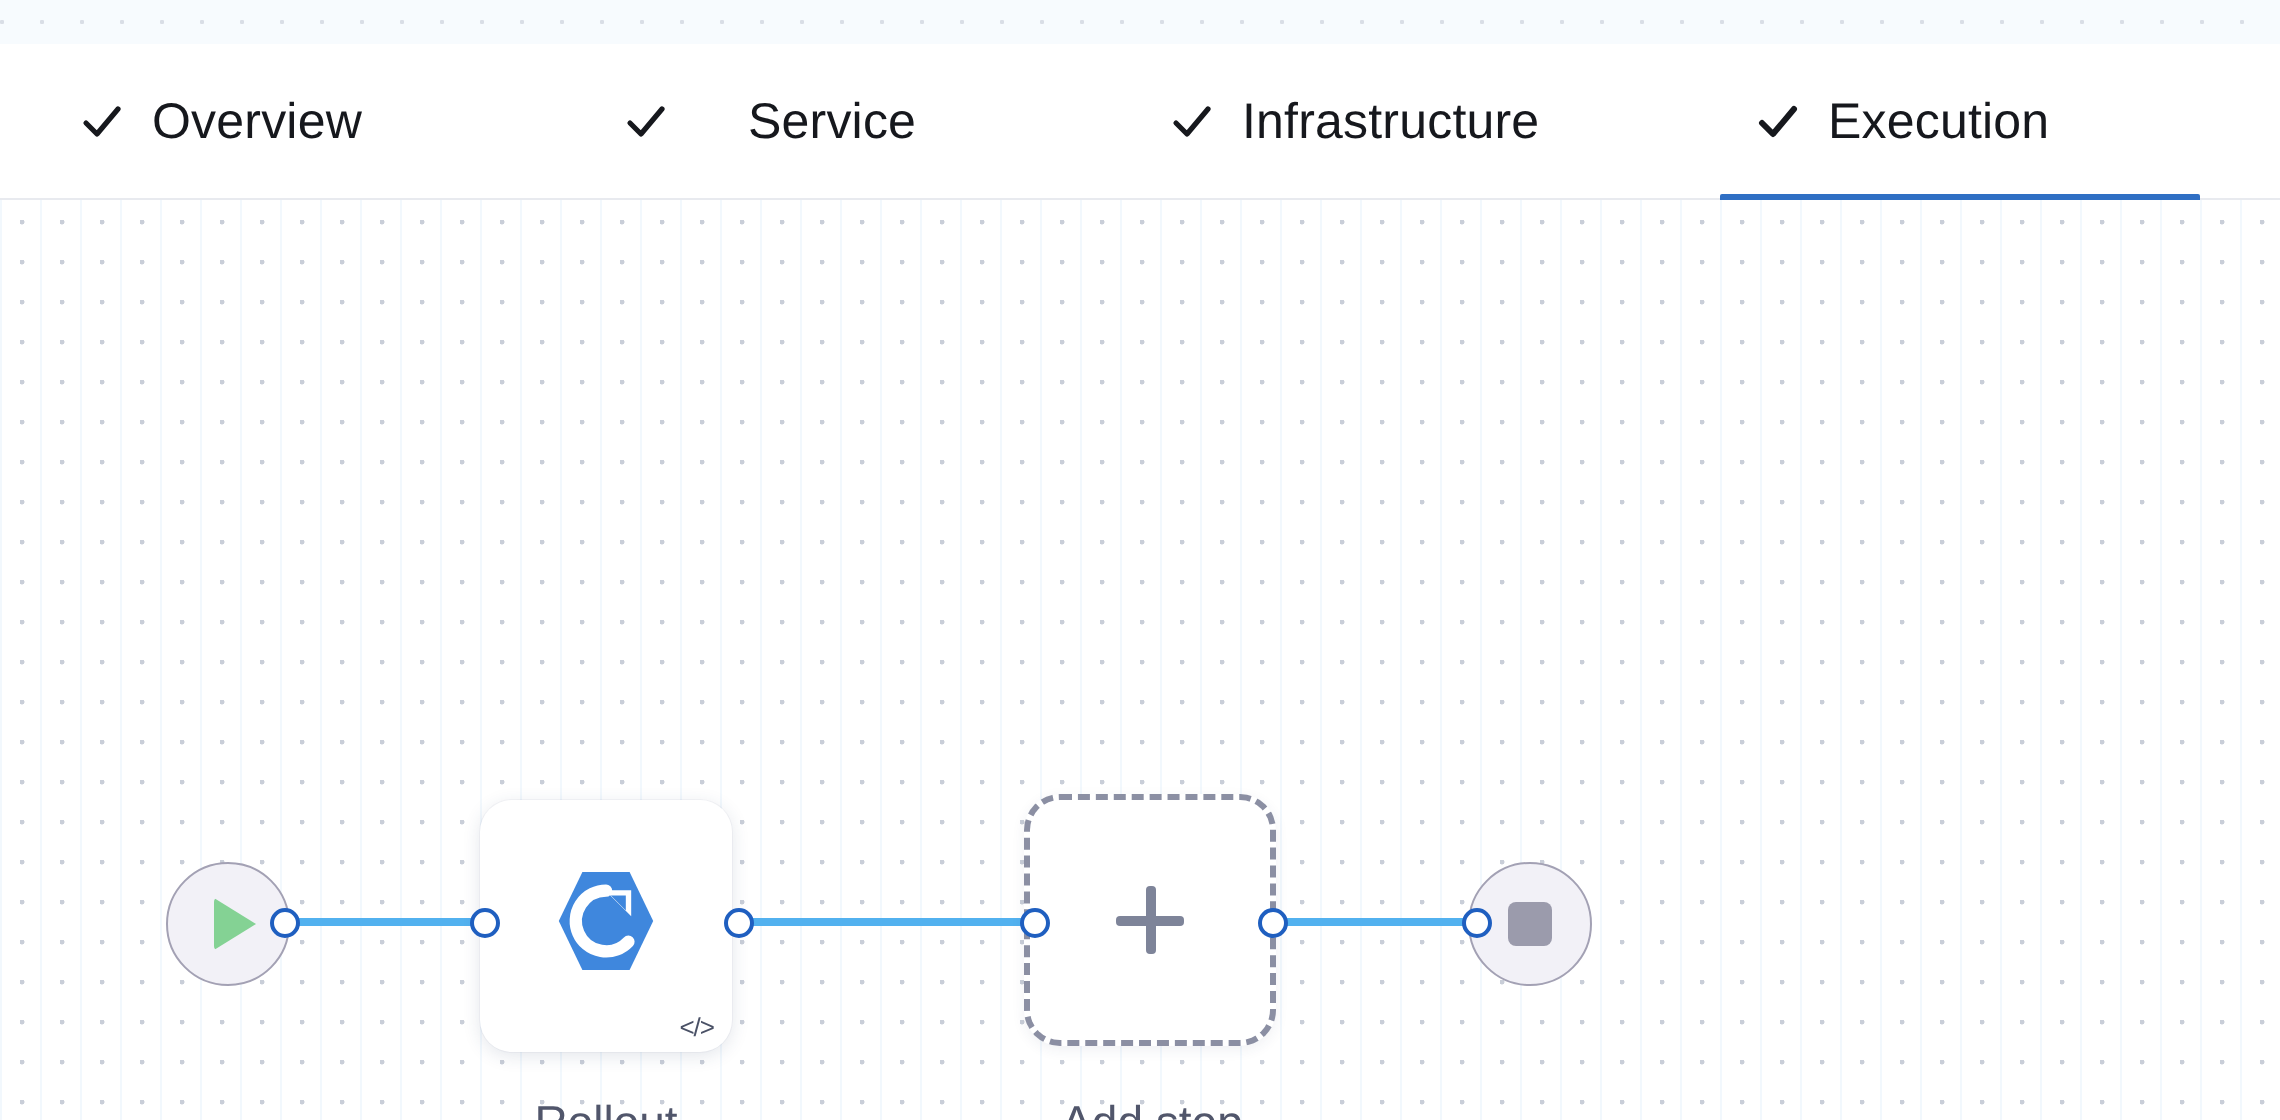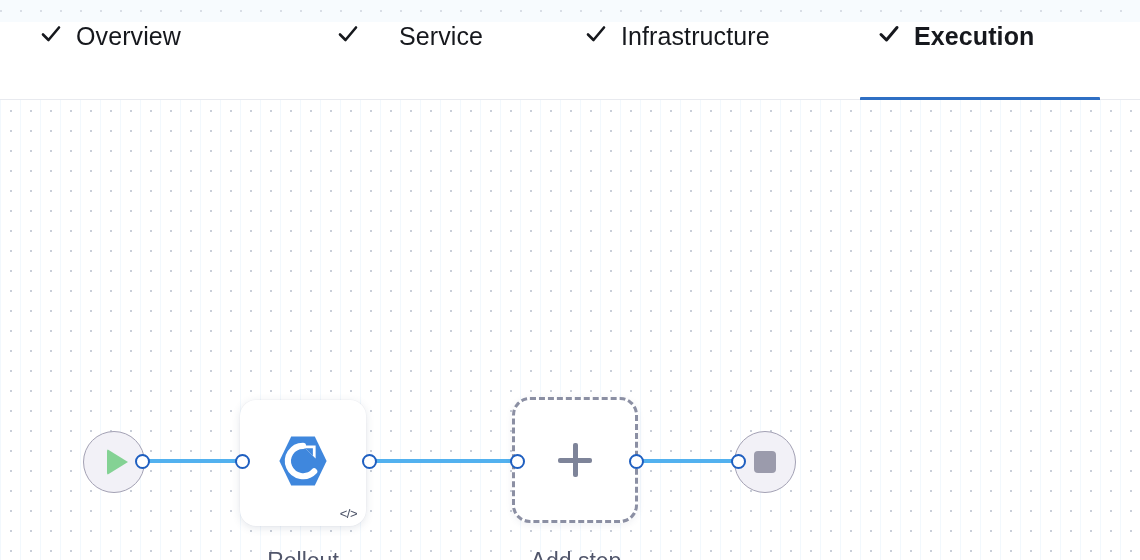--- a/index.html
+++ b/index.html
@@ -45,20 +45,21 @@
     height: 78px;
     background: #ffffff;
     border-bottom: 1px solid #e8eaef;
     box-sizing: border-box;
   }
   .tab {
     position: absolute;
     top: 0;
     height: 78px;
     display: flex;
+    align-items: center;
     gap: 14px;
     padding: 0 18px;
     box-sizing: border-box;
     cursor: pointer;
     user-select: none;
   }
   .tab .tick {
     display: inline-block;
     width: 22px;
     height: 24px;
@@ -66,35 +67,35 @@
     flex: 0 0 auto;
   }
   .tab .tick svg { display: block; }
   .tab .label {
     font-size: 25px;
     line-height: 28px;
     color: #16181d;
     letter-spacing: 0.1px;
     white-space: nowrap;
   }
-  .tab.active .label { font-weight: bold; }
+  .tab.active .label { font-weight: normal; }
   .tab .underline {
     position: absolute;
     left: 0;
     right: 0;
     bottom: -1px;
     height: 4px;
     background: #2f6fc4;
     border-radius: 1px;
     display: none;
   }
   .tab.active .underline { display: block; }
 
   #tab-0 { left: 22px; }
-  #tab-1 { left: 319px; gap: 40px; }
+  #tab-1 { left: 294px; gap: 40px; }
   #tab-2 { left: 567px; }
   #tab-3 { left: 860px; width: 240px; }
 
   
   .canvas {
     position: absolute;
     left: 0;
     top: 100px;
     width: 1140px;
     height: 460px;

